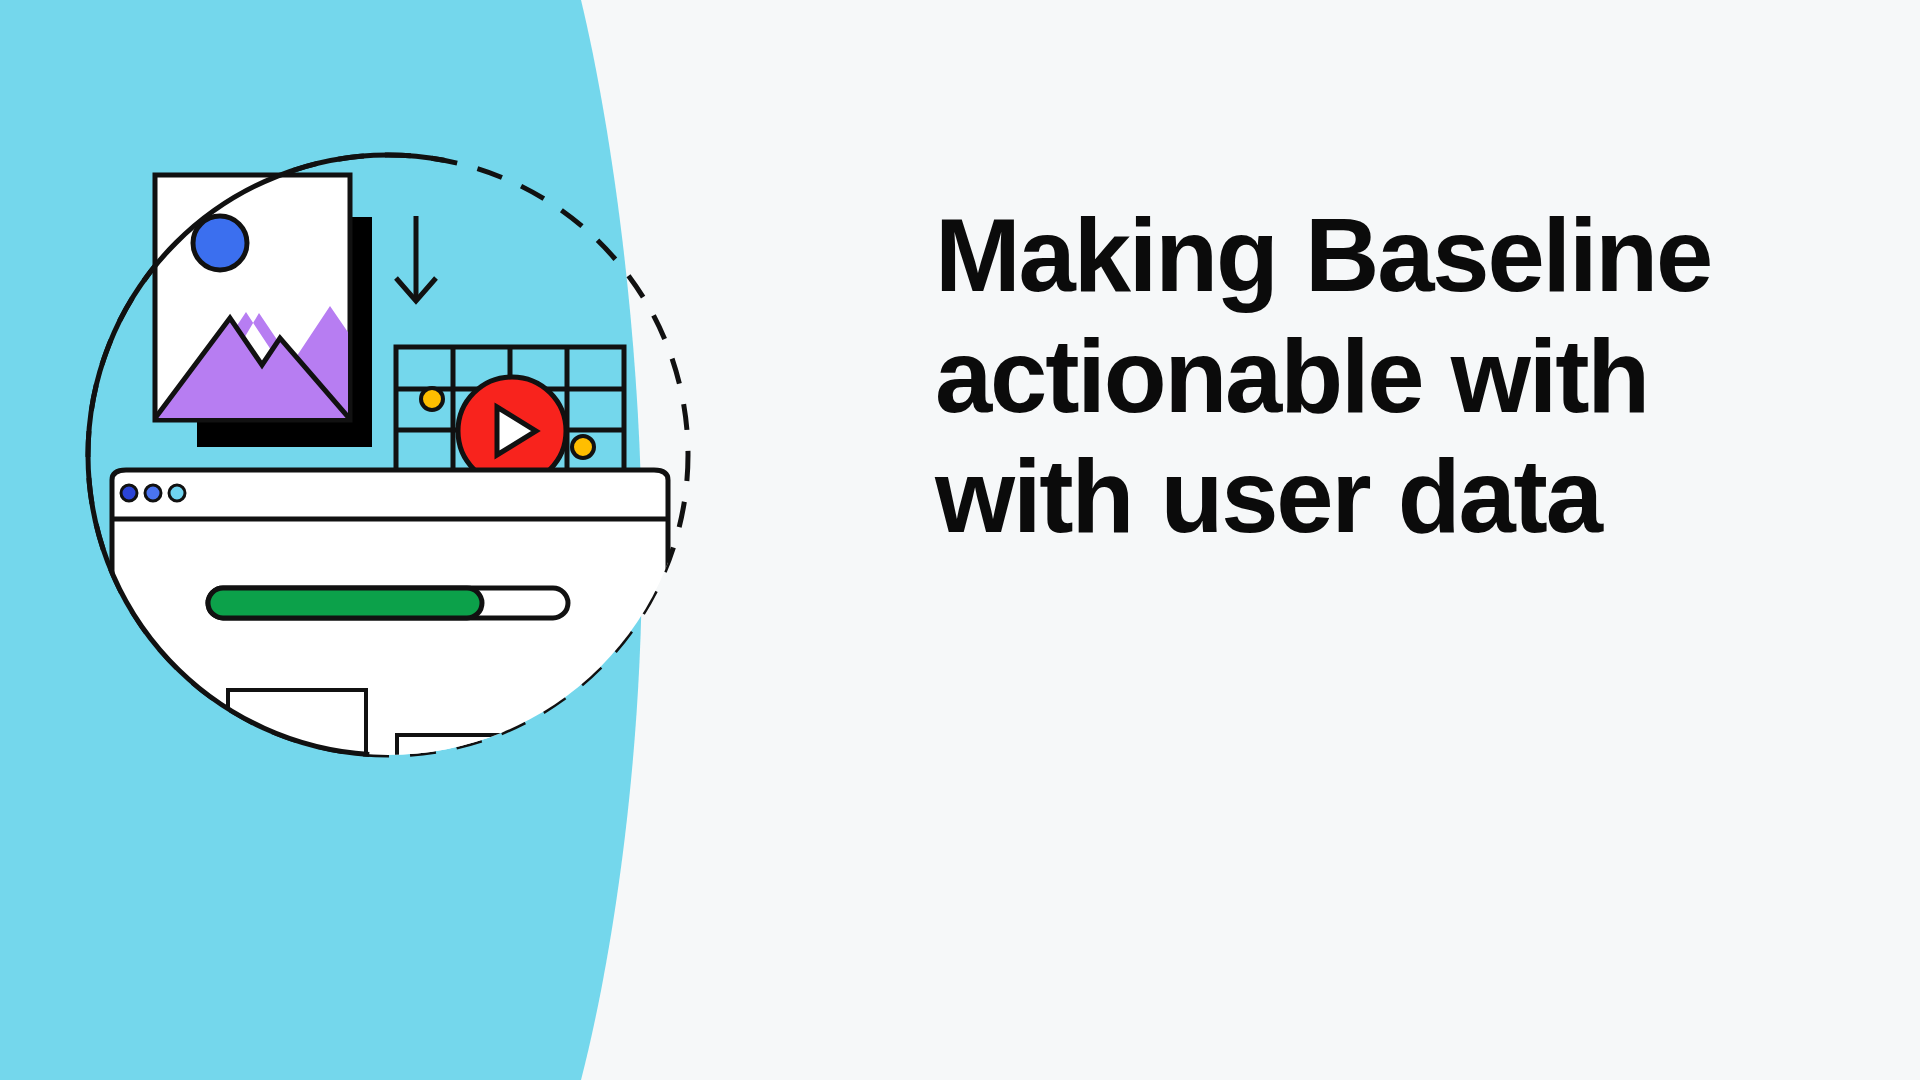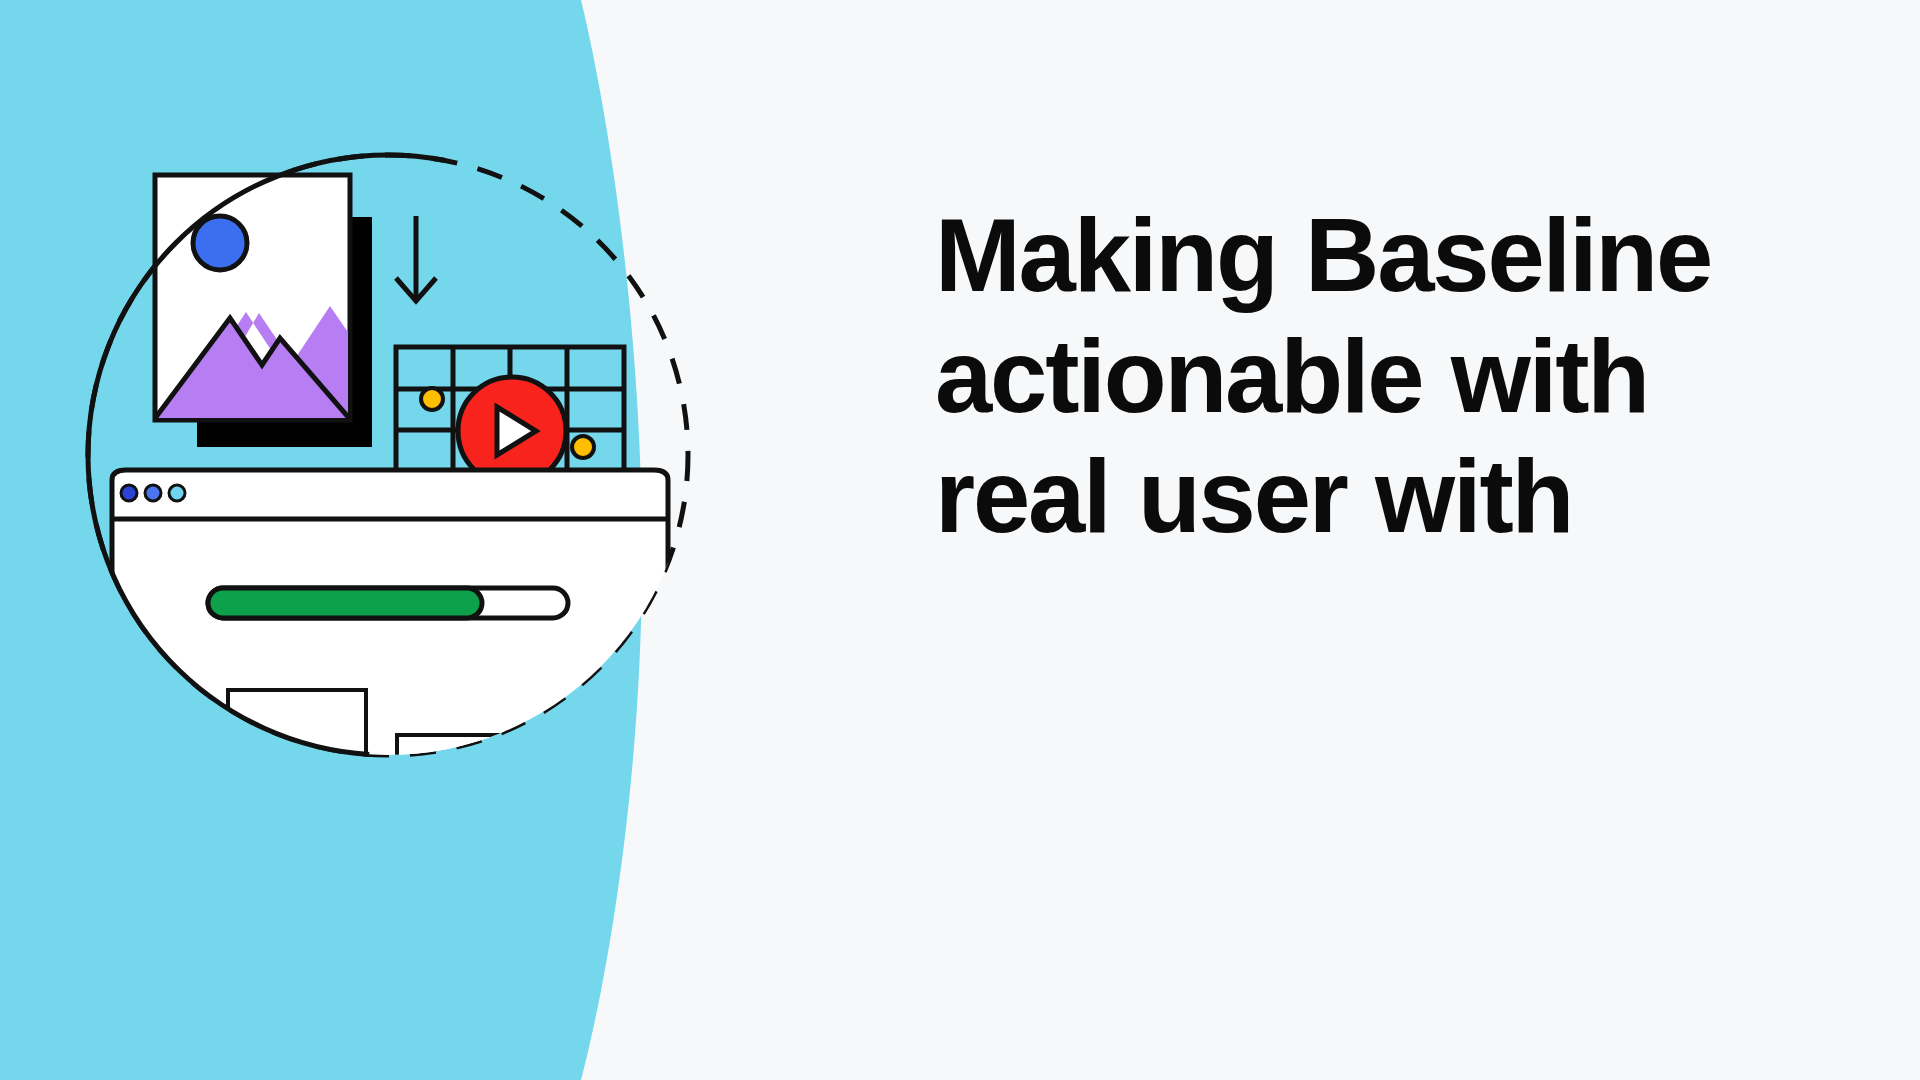--- a/index.html
+++ b/index.html
@@ -118,15 +118,15 @@
         <rect x="208" y="588" width="274" height="30" rx="15" fill="#0CA14A" stroke="#111111" stroke-width="5"></rect>
       </g>
 
       <rect x="228" y="690" width="138" height="120" fill="#FFFFFF" stroke="#111111" stroke-width="4"></rect>
       <rect x="397" y="735" width="150" height="95" fill="#FFFFFF" stroke="#111111" stroke-width="4"></rect>
     </g>
 
     <circle cx="388" cy="455" r="300" fill="none" stroke="#111111" stroke-width="5" stroke-dasharray="0 0" pathLength="100" stroke-dashoffset="0" style="stroke-dasharray: 52 48; stroke-dashoffset: 74;"></circle>
   </svg>
 
-  <h1 id="headline">Making Baseline actionable with real user with</h1>
+  <h1 id="headline">Making Baseline actionable with with user data</h1>
 
 </div>
 
 </body></html>

